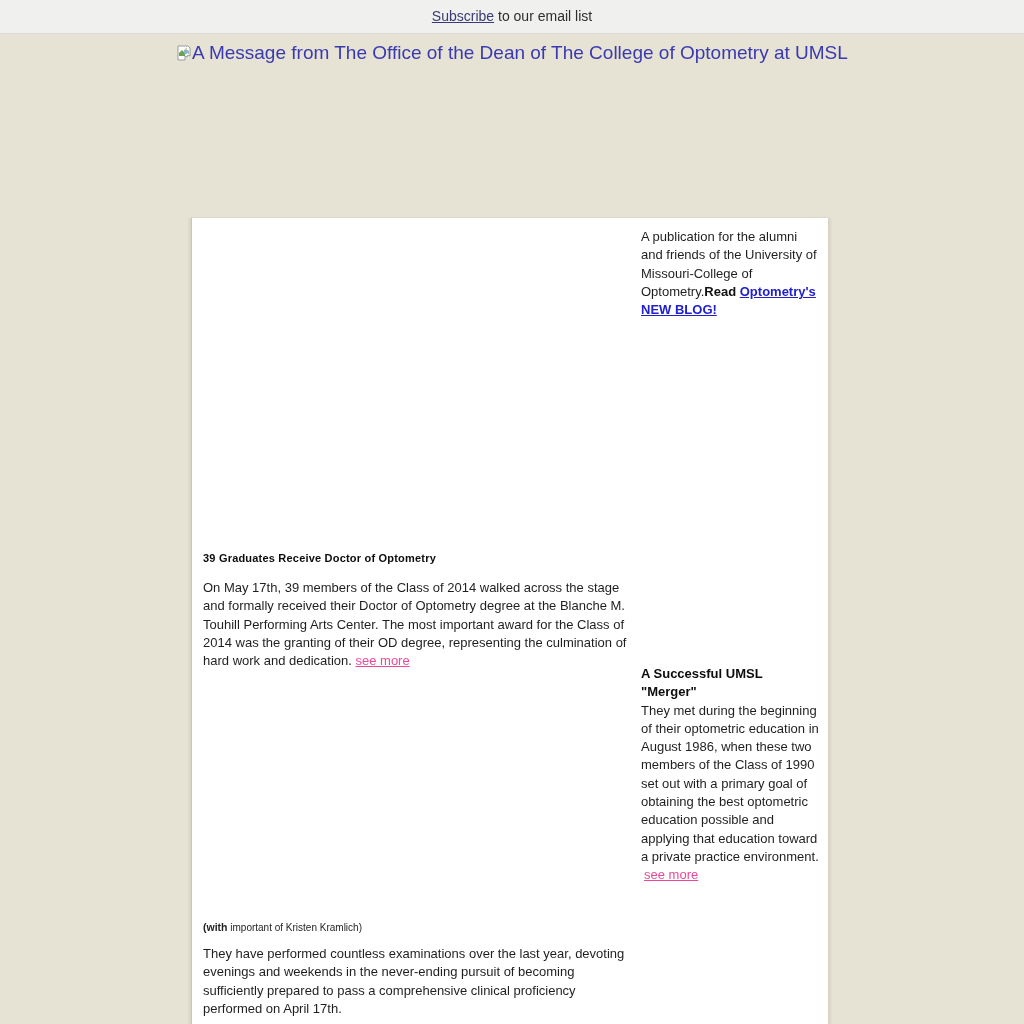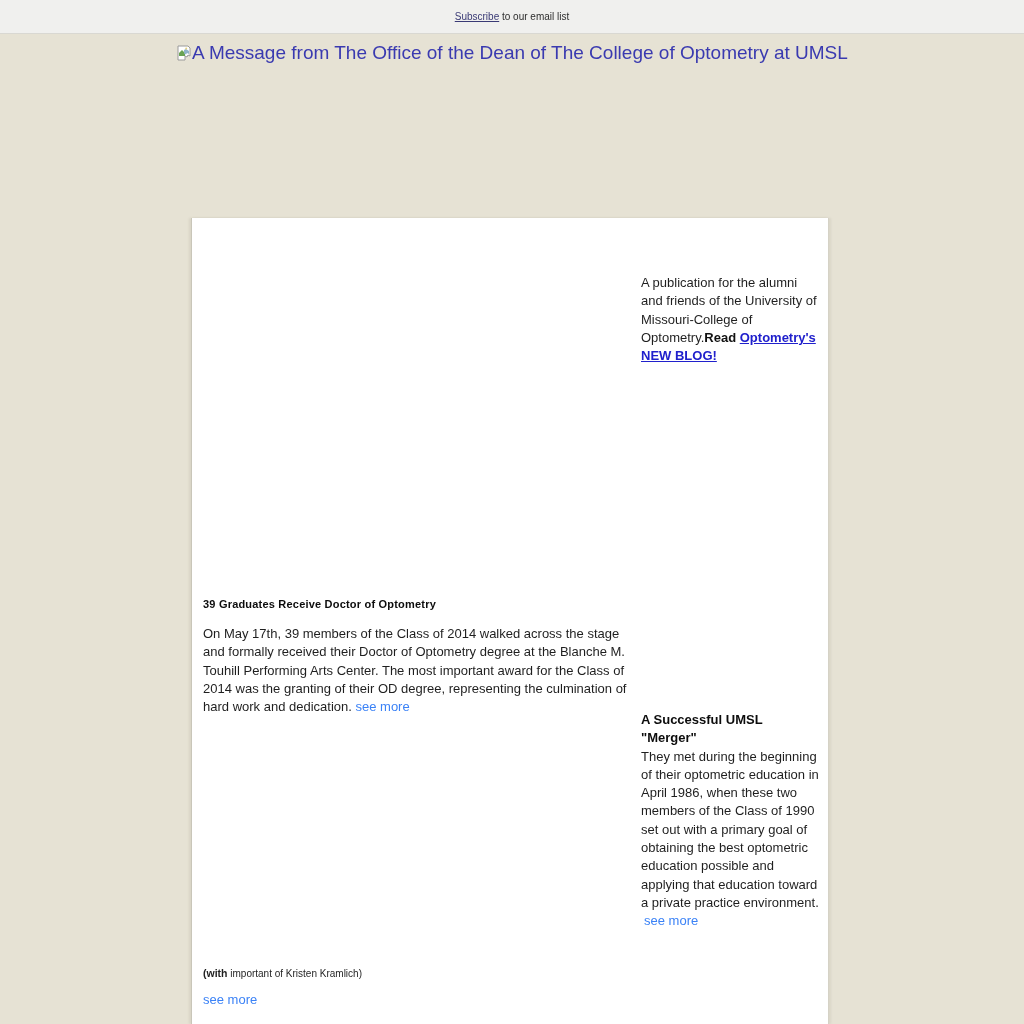--- a/index.html
+++ b/index.html
@@ -10,21 +10,21 @@
     overflow: hidden;
     position: relative;
   }
   
   .topbar {
     position: absolute; top: 0; left: 0;
     width: 1024px; height: 34px;
     background: #f0f0ee;
     border-bottom: 1px solid #d9d8d2;
     text-align: center;
-    font-size: 10px; color: #2e2e2e;
+    font-size: 14px; color: #2e2e2e;
     line-height: 33px;
   }
   .topbar a {
     color: #3a3a75; text-decoration: underline; cursor: pointer;
   }
   
   .banner {
     position: absolute; top: 45px; left: 177px;
     display: flex; align-items: flex-start;
     color: #3a3ab0;
@@ -33,32 +33,32 @@
   .banner .broken-icon { width: 14px; height: 16px; margin-right: 1px; flex: none; }
   
   .content-box {
     position: absolute; left: 191px; top: 218px;
     width: 638px; height: 806px;
     background: #ffffff;
     border-left: 1px solid #c9c6b9;
     border-right: 1px solid #d5d2c6;
     box-shadow: -2px 0 2px rgba(120,115,95,0.12), 2px 0 2px rgba(120,115,95,0.10);
   }
-  .abs { position: absolute; margin-top: 46px; }
+  .abs { position: absolute; }
   
   .article-heading {
     font-size: 11px; font-weight: bold; color: #0c0c0c;
     letter-spacing: 0.2px;
   }
   .body-text {
     font-size: 13px; line-height: 18.3px; color: #1f1f1f;
   }
   .left-col-body { width: 432px; }
   .see-more {
-    color: #3b82f6; cursor: pointer;
+    color: #ec4899; text-decoration: underline; cursor: pointer;
     font-size: 13px;
   }
   .credit-line { font-size: 10px; color: #1f1f1f; }
   .credit-line b { font-size: 10.5px; }
   
   .right-col { width: 179px; }
   .right-heading { font-weight: bold; font-size: 13px; color: #0c0c0c; }
   .read-bold { font-weight: bold; color: #111; }
   .blog-link {
     color: #2020cc; font-weight: bold;
@@ -92,26 +92,27 @@
   </div>
 
   <div class="abs article-heading" style="left:11px; top:334px;">39 Graduates Receive Doctor of Optometry</div>
 
   <div class="abs body-text left-col-body" style="left:11px; top:361px;">
     <span>On May 17th, 39 members of the Class of 2014 walked across the stage and formally received their Doctor of Optometry degree at the Blanche M. Touhill Performing Arts Center.  The most important award for the Class of 2014 was the granting of their OD degree, representing the culmination of hard work and dedication. </span><a class="see-more">see more</a>
   </div>
 
   <div class="abs right-col body-text" style="left:449px; top:447px;">
     <div class="right-heading">A Successful UMSL "Merger"</div>
-    <div>They met during the beginning of their optometric education in April 1986, when these two members of the Class of 1990 set out with a primary goal of obtaining the best optometric education possible and applying that education toward a private practice environment.</div>
+    <div>They met during the beginning of their optometric education in August 1986, when these two members of the Class of 1990 set out with a primary goal of obtaining the best optometric education possible and applying that education toward a private practice environment.</div>
     <a class="see-more see-more-block">see more</a>
   </div>
 
 
   <div class="abs credit-line" style="left:11px; top:703px;">
     <b>(with</b><span> important of Kristen Kramlich)</span>
   </div>
 
   <div class="abs body-text left-col-body" style="left:11px; top:727px;">
+    <span>They have performed countless examinations over the last year, devoting evenings and weekends in the never-ending pursuit of becoming sufficiently prepared to pass a comprehensive clinical proficiency performed on April 17th.</span>
     <a class="see-more see-more-block" style="padding-left:0;">see more</a>
   </div>
 
 </div>
 
 </body></html>

